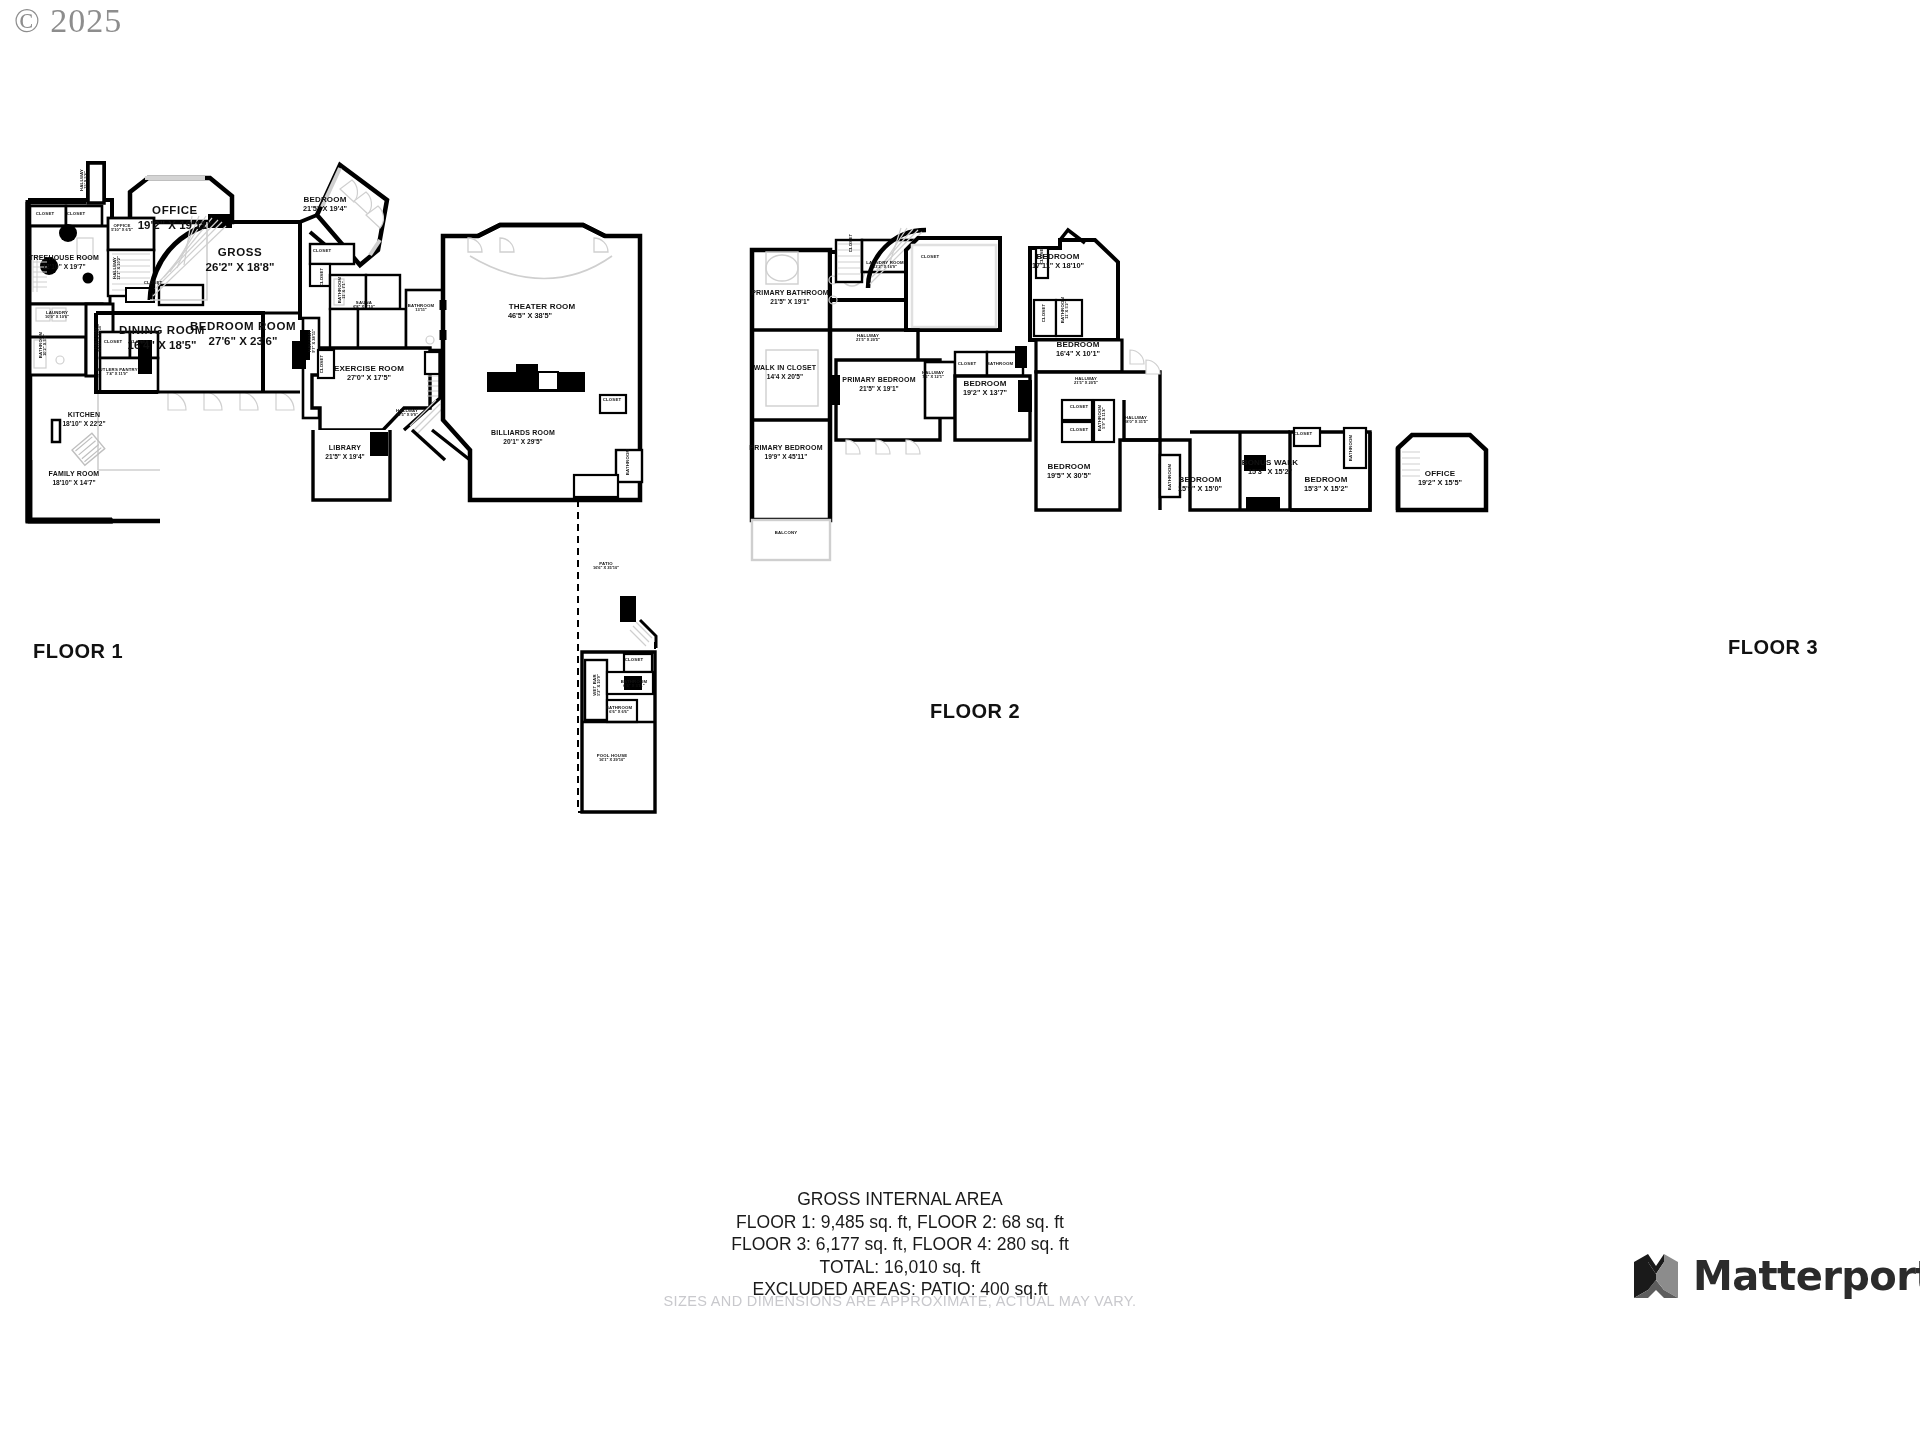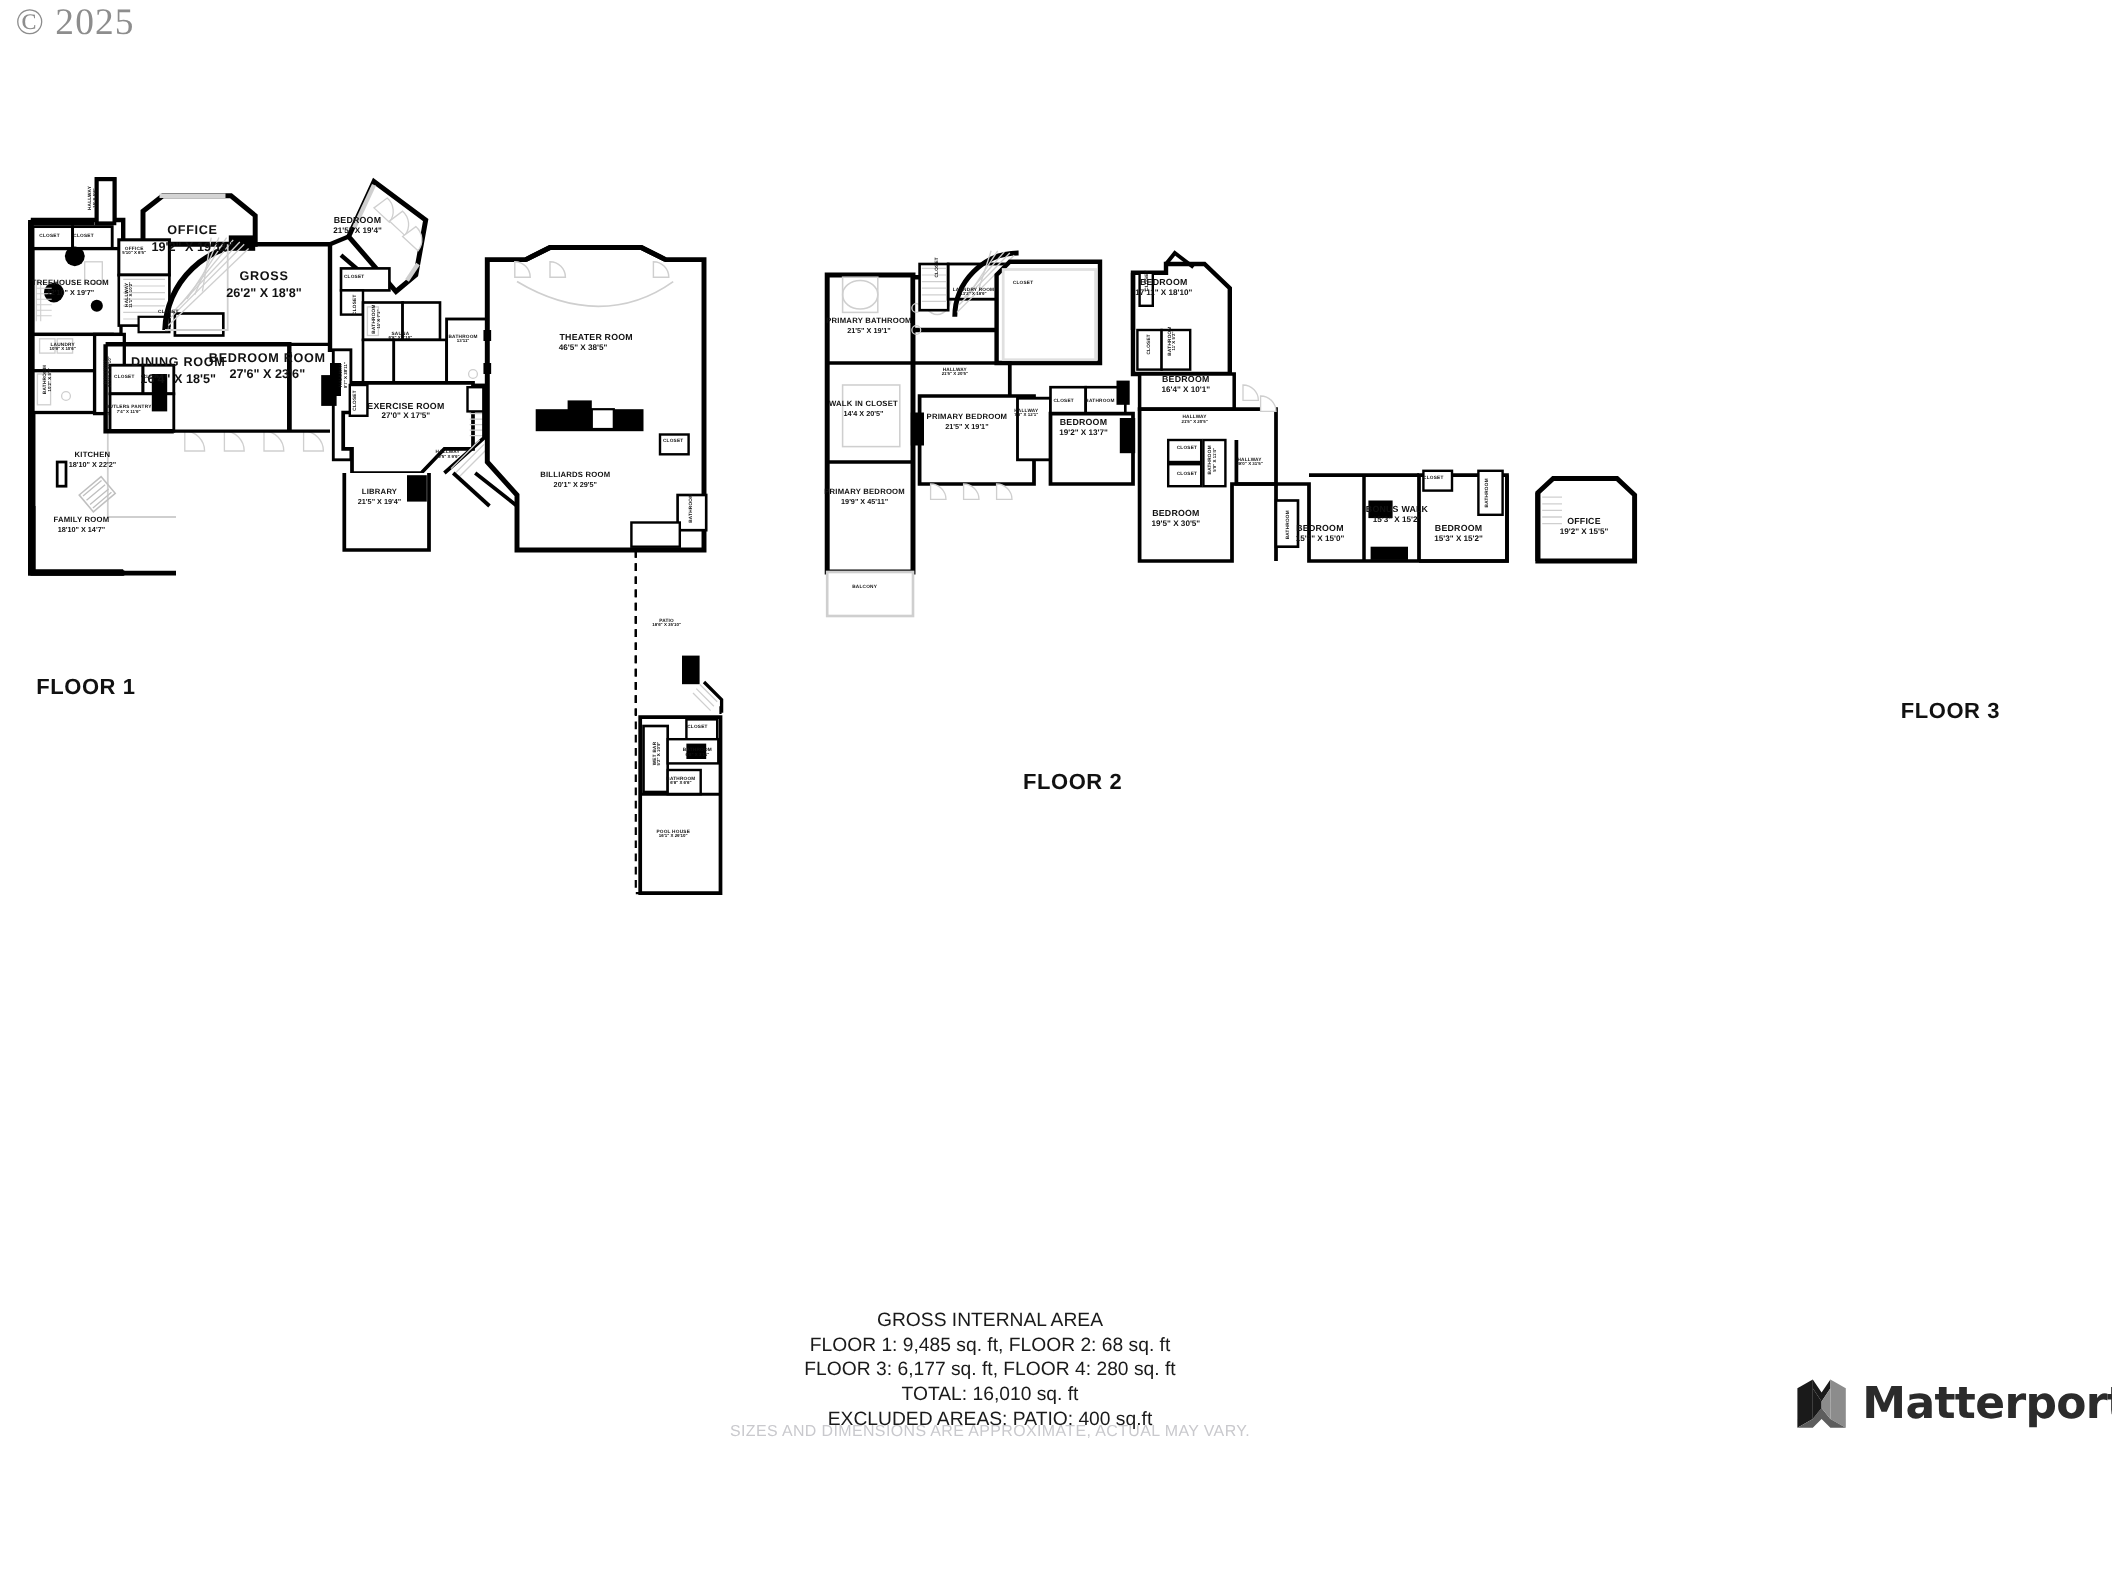--- a/index.html
+++ b/index.html
@@ -45,21 +45,21 @@
   
   .floor-caption {
     position: absolute;
     font-family: "Liberation Sans", sans-serif;
     font-weight: bold;
     font-size: 20px;
     letter-spacing: 0.5px;
     color: #111111;
     white-space: nowrap;
   }
-  #caption-floor1 { left: 33px;   top: 614px; }
+  #caption-floor1 { left: 33px;   top: 640px; }
   #caption-floor2 { left: 930px;  top: 700px; }
   #caption-floor3 { left: 1728px; top: 636px; }
 
   
   #area-summary {
     position: absolute;
     left: 640px;
     top: 1188px;
     width: 520px;
     text-align: center;

